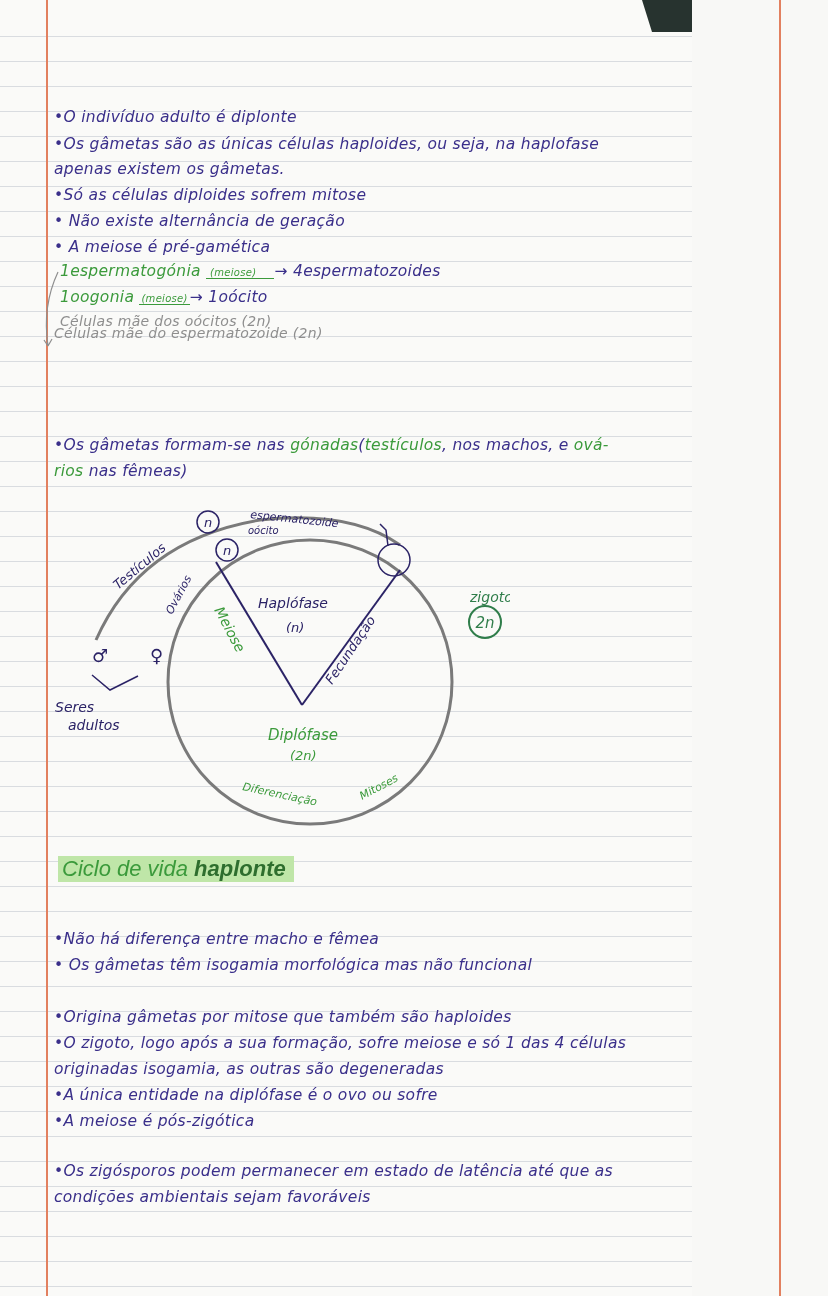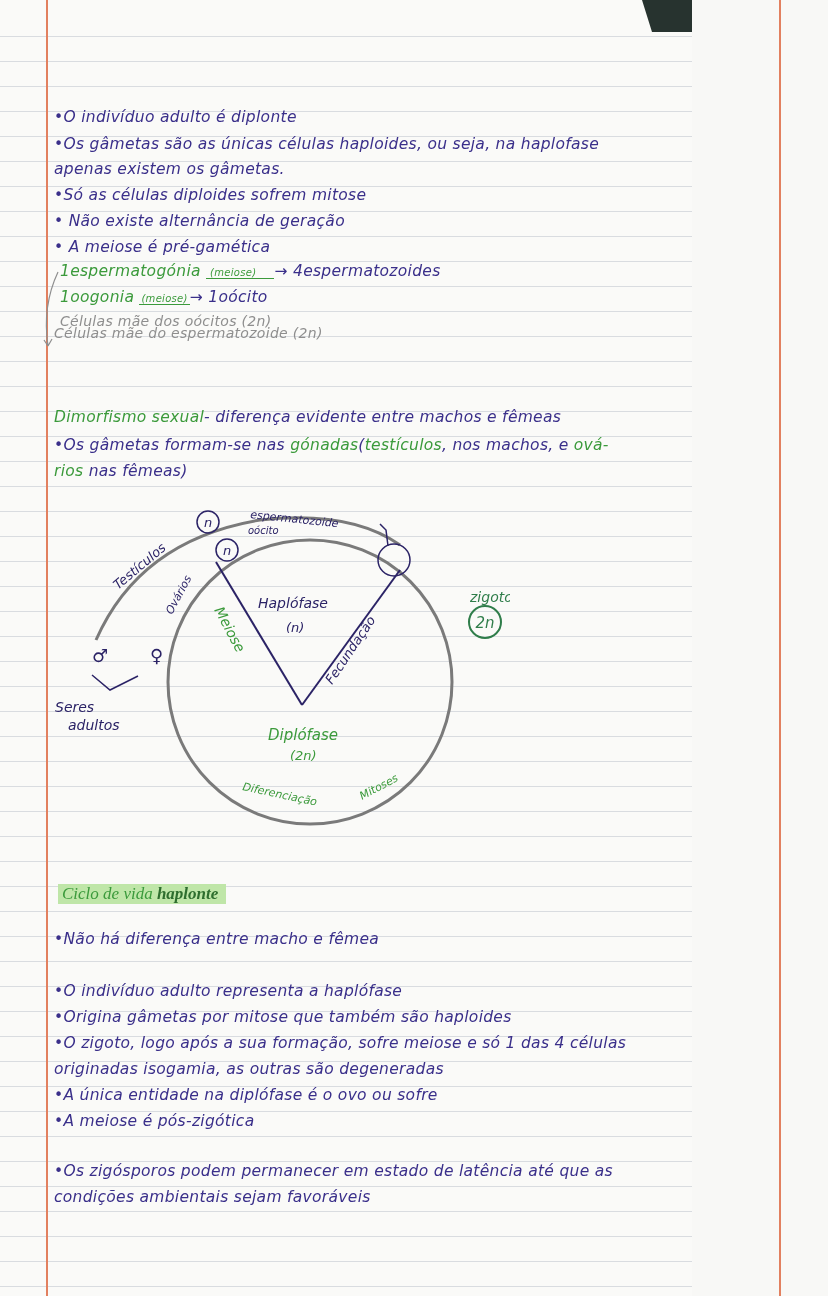--- a/index.html
+++ b/index.html
@@ -19,21 +19,21 @@
   .corner-dark { position: absolute; right: 0; top: 0; width: 50px; height: 32px; background: #27332f; clip-path: polygon(0 0,100% 0,100% 100%,20% 100%); }
   .line {
     position: absolute; left: 54px; white-space: nowrap;
     font-family: "DejaVu Sans", sans-serif; font-size: 15.5px; color: #3a2f8a; letter-spacing: 0.3px;
     font-style: italic;
   }
   .green { color: #3b9a3b; }
   .gray { color: #8e8e8e; }
   .section-title {
     position: absolute; left: 58px; top: 856px; padding: 0 8px 0 4px;
-    background: #bfe6a8; color: #3b9a3b; font-size: 17px; font-style: italic; font-family: Liberation Serif, serif; margin-top: 28px;
+    background: #bfe6a8; color: #3b9a3b; font-size: 22px; font-style: italic; font-family: Liberation Sans, sans-serif;
   }
   .diagram { position: absolute; left: 50px; top: 500px; width: 460px; height: 330px; }
   svg text { font-family: "DejaVu Sans", sans-serif; font-style: italic; }
 </style>
 </head>
 <body>
 
 <div class="page">
   <div class="margin-left"></div>
   <div class="margin-right"></div>
@@ -55,23 +55,20 @@
     <span class="green">1oogonia</span>
     <span class="green" style="font-size:10px; border-bottom:1px solid #3b9a3b; padding:0 2px;">(meiose)</span><span style="color:#3a2f8a">→</span>
     <span>1oócito</span>
   </div>
   <div class="line gray" style="top:313px; left:60px; font-size:14px">Células mãe dos oócitos (2n)</div>
   <div class="line gray" style="top:325px; left:54px; font-size:14px">Células mãe do espermatozoide (2n)</div>
   <svg style="position:absolute; left:36px; top:266px" width="30" height="100">
     <path d="M22 6 Q6 40 12 80 L8 74 M12 80 L16 73" fill="none" stroke="#8e8e8e" stroke-width="1.2"></path>
   </svg>
 
-  <div class="line" style="top:408px">
-    <span class="green">Dimorfismo sexual</span><span>- diferença evidente entre machos e fêmeas</span>
-  </div>
   <div class="line" style="top:436px">
     <span>•Os gâmetas formam-se nas </span><span class="green">gónadas</span><span>(</span><span class="green">testículos</span><span>, nos machos, e </span><span class="green">ová-</span>
   </div>
   <div class="line" style="top:462px">
     <span class="green">rios</span><span> nas fêmeas)</span>
   </div>
 
   <svg class="diagram" viewBox="0 0 460 330">
     <circle cx="260" cy="182" r="142" fill="none" stroke="#7a7a7a" stroke-width="3"></circle>
     <path d="M46 140 Q90 40 210 20 Q300 10 350 45" fill="none" stroke="#7a7a7a" stroke-width="3"></path>
@@ -103,21 +100,21 @@
     <text x="240" y="260" font-size="13" fill="#3b9a3b">(2n)</text>
     <text x="192" y="290" font-size="11" fill="#3b9a3b" transform="rotate(12 192 290)">Diferenciação</text>
     <text x="312" y="300" font-size="11" fill="#3b9a3b" transform="rotate(-28 312 300)">Mitoses</text>
   </svg>
 
   <div class="section-title">
     <span>Ciclo de vida </span><span style="font-weight:bold; color:#2e6e2e">haplonte</span>
   </div>
 
   <div class="line" style="top:930px">•Não há diferença entre macho e fêmea</div>
-  <div class="line" style="top:982px">•O indivíduo adulto representa a haplófase</div>
+  <div class="line" style="top:956px">• Os gâmetas têm isogamia morfológica mas não funcional</div>
   <div class="line" style="top:1008px">•Origina gâmetas por mitose que também são haploides</div>
   <div class="line" style="top:1034px">•O zigoto, logo após a sua formação, sofre meiose e só 1 das 4 células</div>
   <div class="line" style="top:1060px">originadas isogamia, as outras são degeneradas</div>
   <div class="line" style="top:1086px">•A única entidade na diplófase é o ovo ou sofre</div>
   <div class="line" style="top:1112px">•A meiose é pós-zigótica</div>
   <div class="line" style="top:1162px">•Os zigósporos podem permanecer em estado de latência até que as</div>
   <div class="line" style="top:1188px">condições ambientais sejam favoráveis</div>
 </div>
 
 </body></html>

